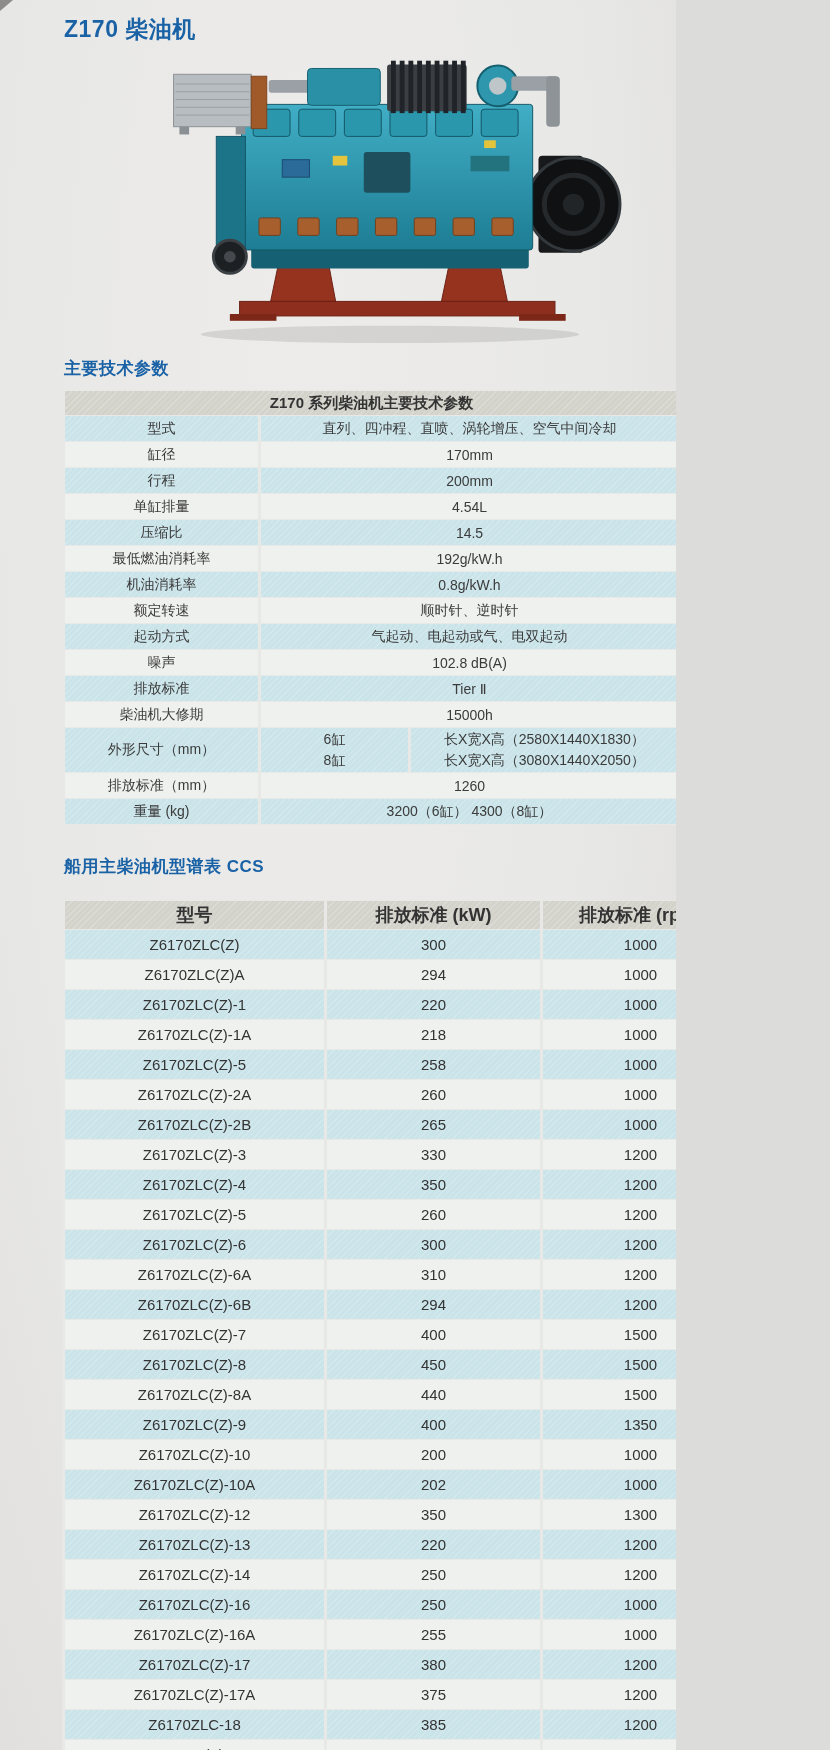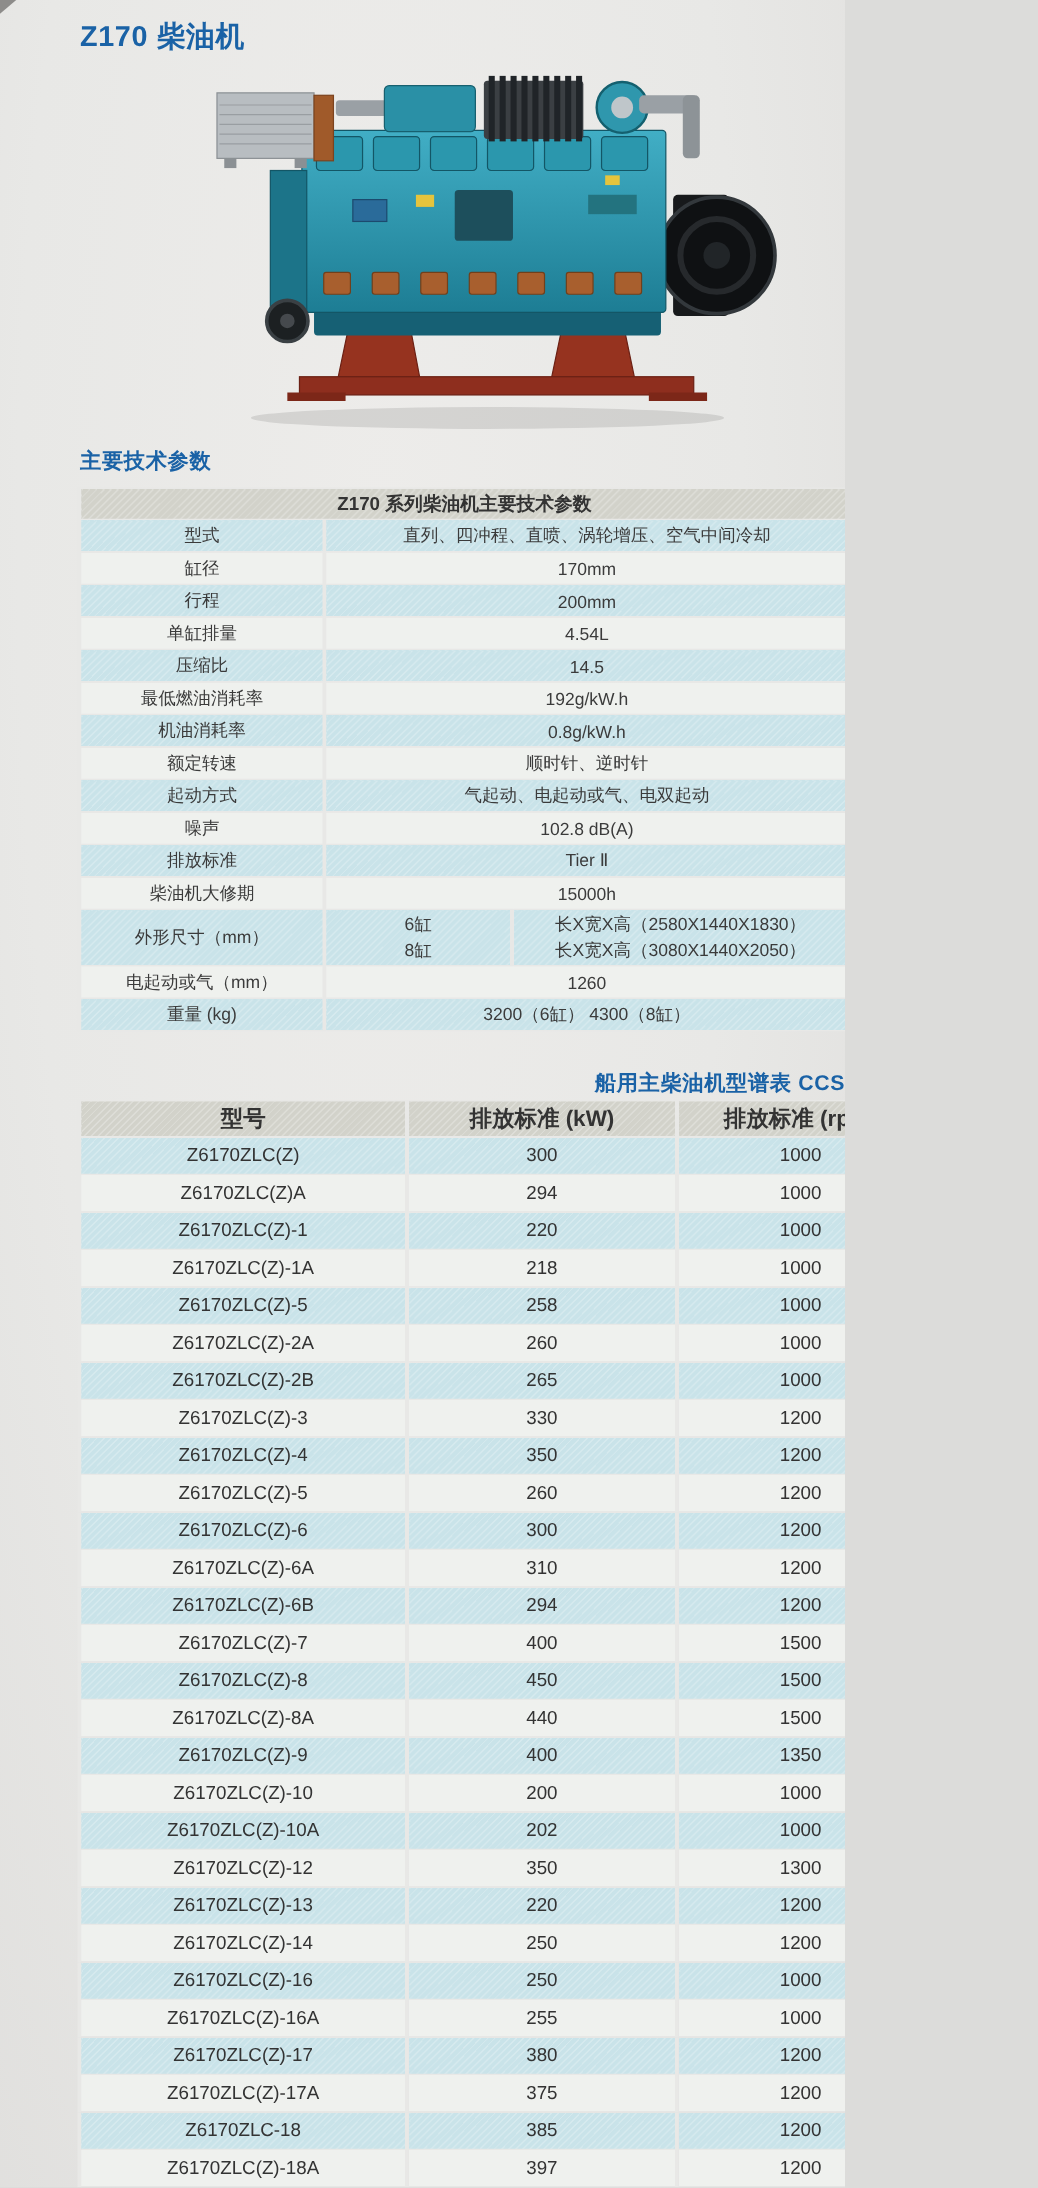--- a/index.html
+++ b/index.html
@@ -27,21 +27,21 @@
   }
   .page-title{
     margin:14px 0 2px 64px;
     font-size:23px;font-weight:bold;color:var(--accent);letter-spacing:.5px;
   }
   .engine-wrap{margin:6px 0 0 150px;width:480px;height:296px;}
   .section-heading{
     margin:10px 0 10px 64px;
     font-size:17px;font-weight:bold;color:var(--accent);letter-spacing:.5px;
   }
-  .section-heading.second{margin-top:30px;margin-bottom:2px;text-align:right;}
+  .section-heading.second{margin-top:30px;margin-bottom:22px;}
   table{border-collapse:collapse;table-layout:fixed;}
   td,th{
     border-top:1px solid var(--paper);
     border-bottom:1px solid var(--paper);
     border-left:3px solid var(--paper);
     border-right:3px solid var(--paper);
     text-align:center;vertical-align:middle;
     overflow:hidden;white-space:nowrap;
   }
   
@@ -239,21 +239,21 @@
           <td class="cyl">
             <div>6缸</div>
             <div>8缸</div>
           </td>
           <td class="dims">
             <div>长X宽X高（2580X1440X1830）</div>
             <div>长X宽X高（3080X1440X2050）</div>
           </td>
         </tr>
         <tr>
-          <td class="lbl">电起动或气（mm）</td>
+          <td class="lbl">排放标准（mm）</td>
           <td class="val" colspan="2">1260</td>
         </tr>
         <tr>
           <td class="lbl">重量 (kg)</td>
           <td class="val" colspan="2">3200（6缸）  4300（8缸）</td>
         </tr>
       </tbody>
   </table>
 
   <div class="section-heading second">船用主柴油机型谱表 CCS</div>

